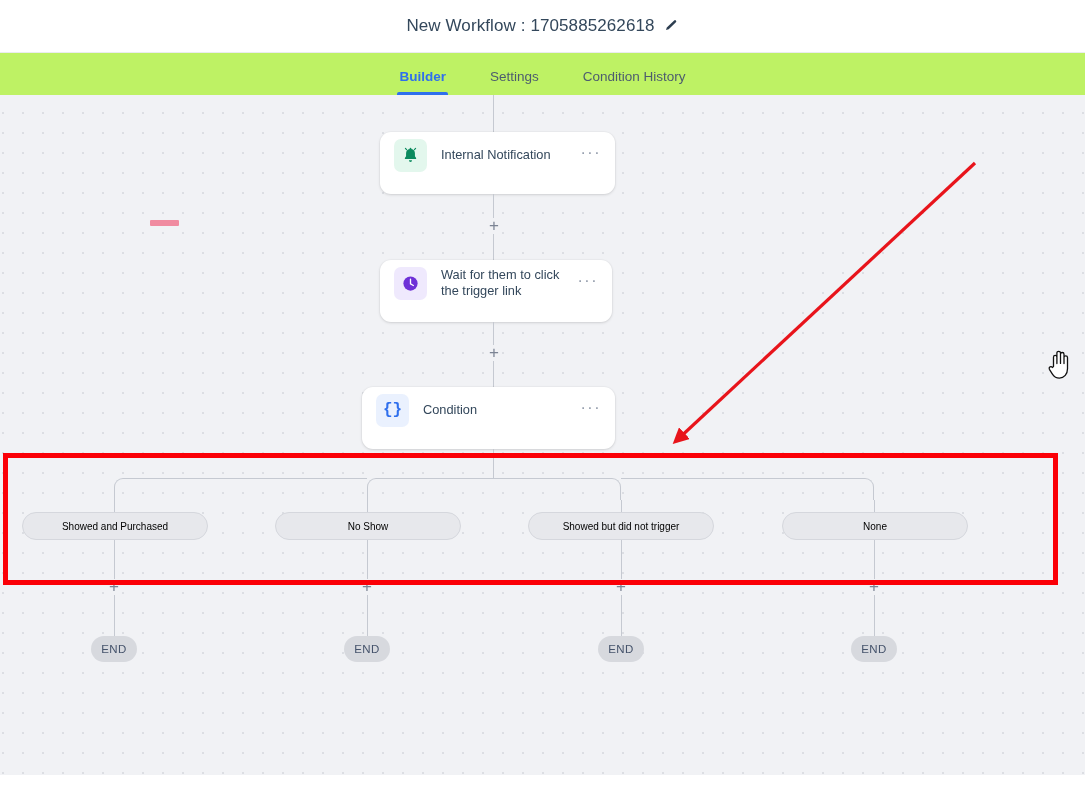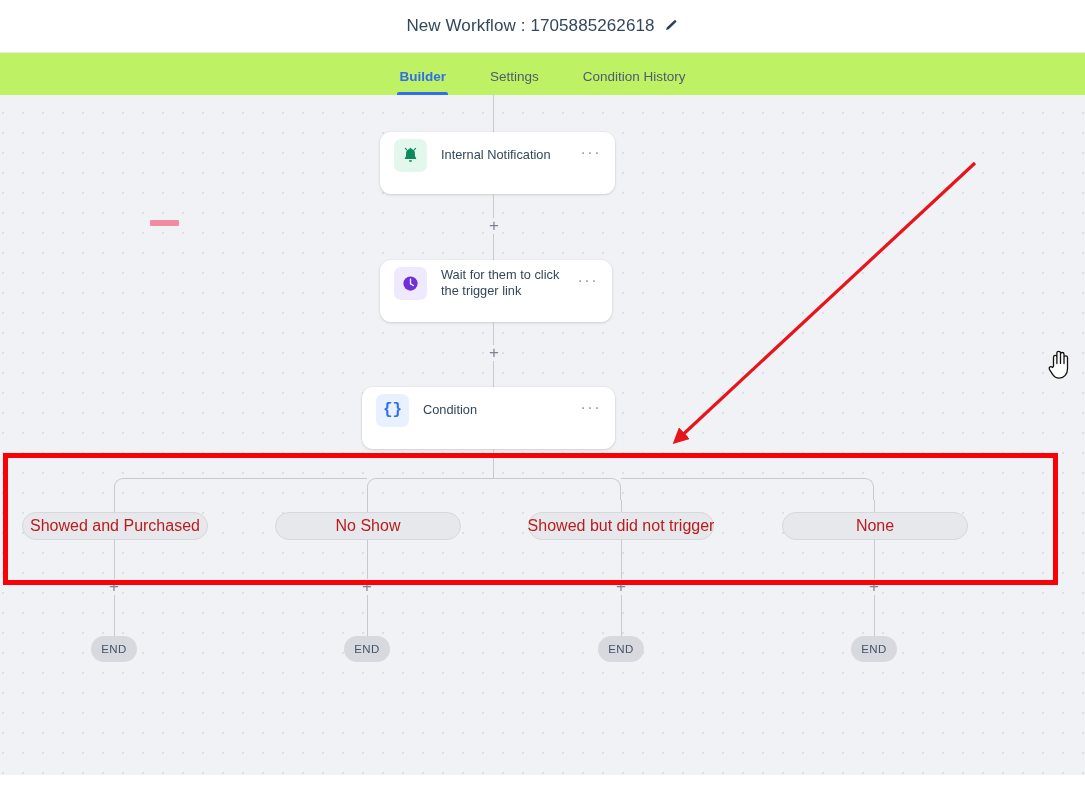--- a/index.html
+++ b/index.html
@@ -103,21 +103,21 @@
     border-style: solid;
   }
 
   .branch-pill {
     position: absolute;
     height: 28px;
     background: #e7e8ec;
     border: 1px solid #d5d7dd;
     border-radius: 14px;
     display: flex; align-items: center; justify-content: center;
-    font-size: 16px; color: #b91c1c;
+    font-size: 10px; color: #000000;
     cursor: pointer; white-space: nowrap;
   }
 
   .end-pill {
     position: absolute;
     width: 46px; height: 26px;
     background: #d7d9de;
     border-radius: 13px;
     display: flex; align-items: center; justify-content: center;
     font-size: 11.5px; color: #45536b; letter-spacing: .4px;

